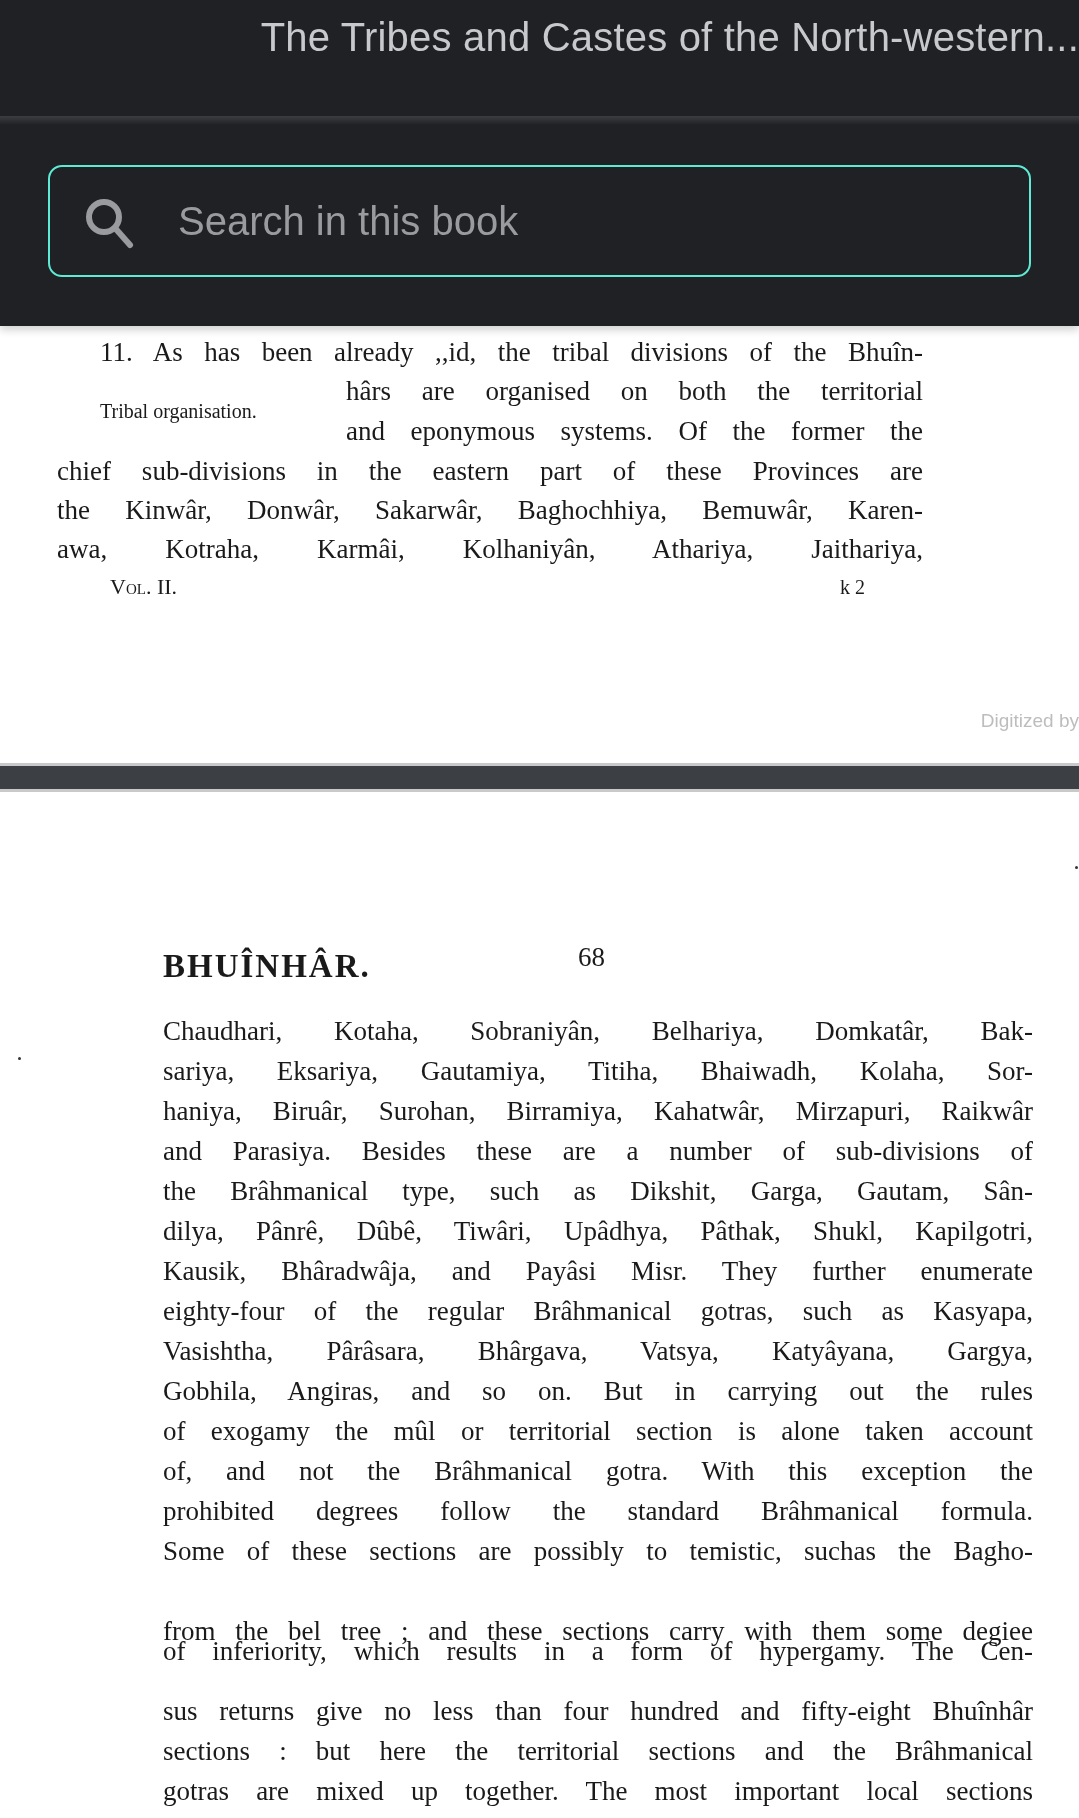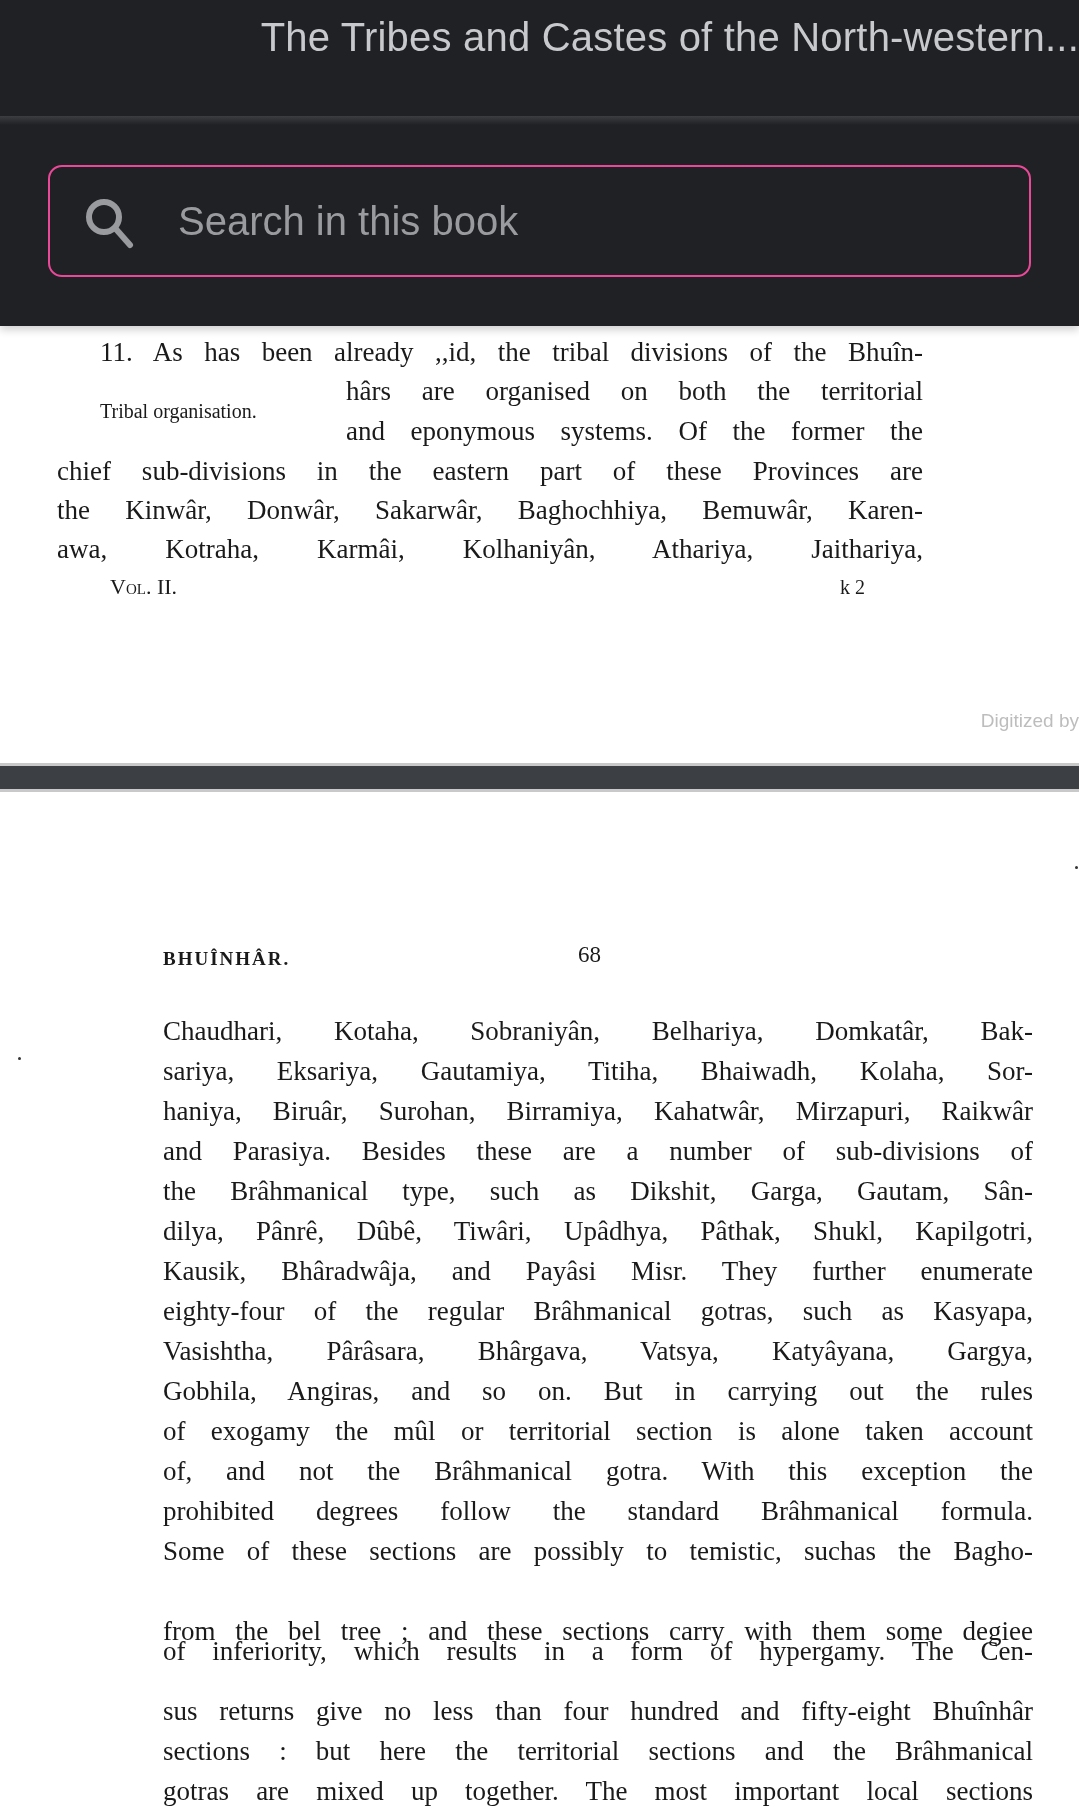--- a/index.html
+++ b/index.html
@@ -19,21 +19,21 @@
     position: absolute; left: 0; right: 0; top: 12px; text-align: right;
     color: #c8c9cc; font-size: 40px; line-height: 50px;
     font-family: "Liberation Sans", sans-serif; letter-spacing: 0.2px;
   }
   .title-divider {
     position: absolute; left: 0; top: 116px; width: 1079px; height: 9px;
     background: linear-gradient(#3b3d41, #202124);
   }
   .search-box {
     position: absolute; left: 48px; top: 165px; width: 983px; height: 112px;
-    border: 2px solid #ec4899; border-radius: 14px; background: #202124;
+    border: 2px solid #5eead4; border-radius: 14px; background: #202124;
   }
   .search-icon {
     position: absolute; left: 32px; top: 28px; width: 56px; height: 56px;
   }
   .search-input {
     position: absolute; left: 128px; top: 0; width: 820px; height: 108px;
     border: none; outline: none; background: transparent;
     color: #c8c9cc; font-size: 40px;
     font-family: "Liberation Sans", sans-serif;
   }
@@ -63,24 +63,24 @@
     position: absolute; left: 100px; font-size: 20px; line-height: 24px; white-space: nowrap;
   }
   .vol { position: absolute; left: 110px; font-size: 22px; font-variant: small-caps; }
   .sig { position: absolute; left: 840px; font-size: 20px; }
   .digitized {
     position: absolute; right: 0; font-family: "Liberation Sans", sans-serif;
     color: #bdbdbd; font-size: 19px;
   }
 
   .running-head {
-    position: absolute; left: 163px; top: 156px; font-size: 19px;
+    position: absolute; left: 163px; top: 156px; font-size: 33px;
     letter-spacing: 2px; font-variant: small-caps; font-weight: bold;
   }
-  .page-number { position: absolute; left: 578px; top: 150px; font-size: 23px; text-align: center; }
+  .page-number { position: absolute; left: 578px; top: 150px; font-size: 27px; text-align: center; }
   .p2line { left: 163px; width: 870px; font-size: 27px; }
   .p2line.last { text-align-last: justify; }
 
   .speck { position: absolute; width: 3px; height: 3px; border-radius: 50%; background: #333; }
 </style>
 </head>
 <body>
 
 <div class="topbar">
   <div class="titlebar">

